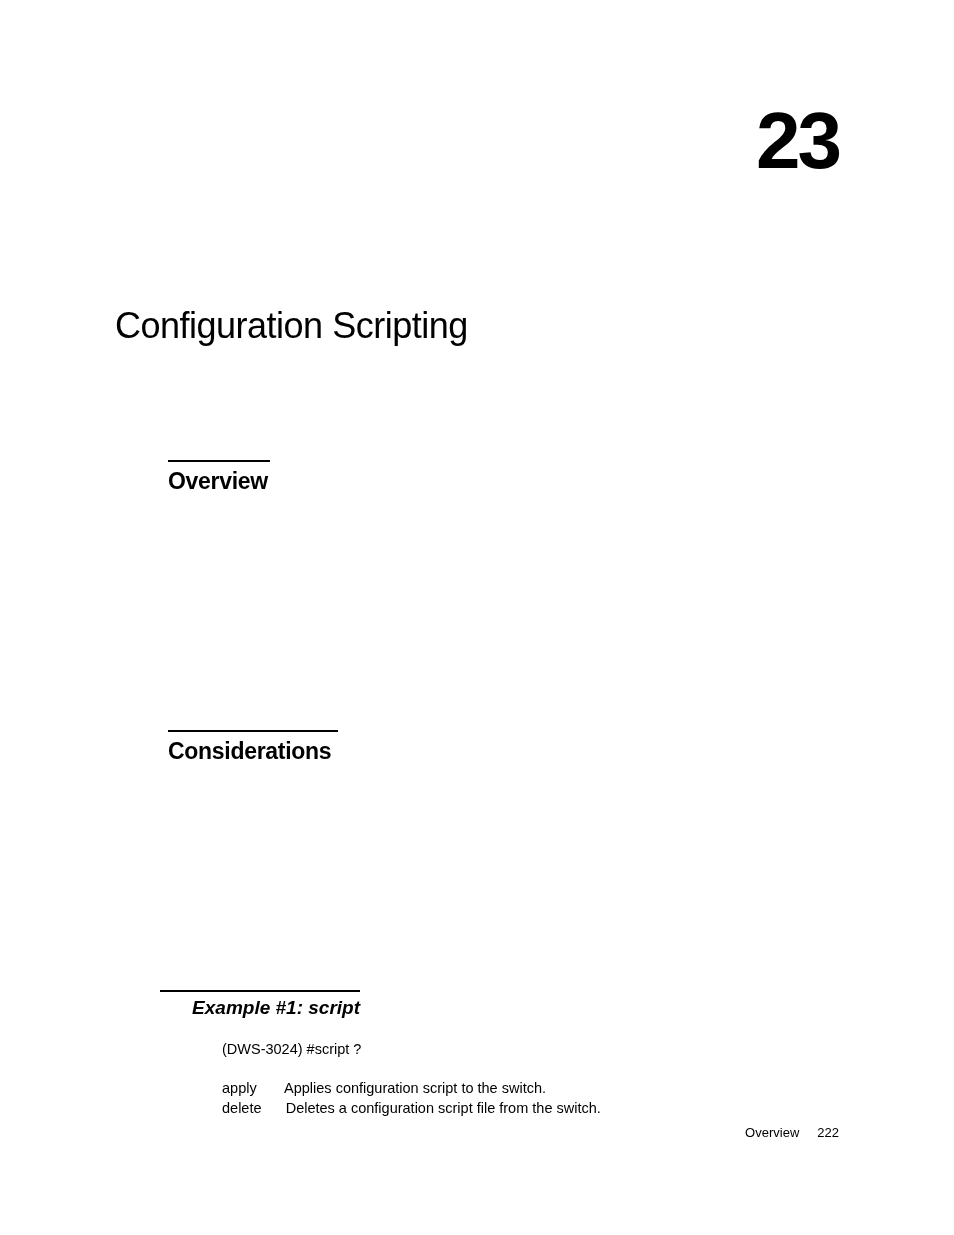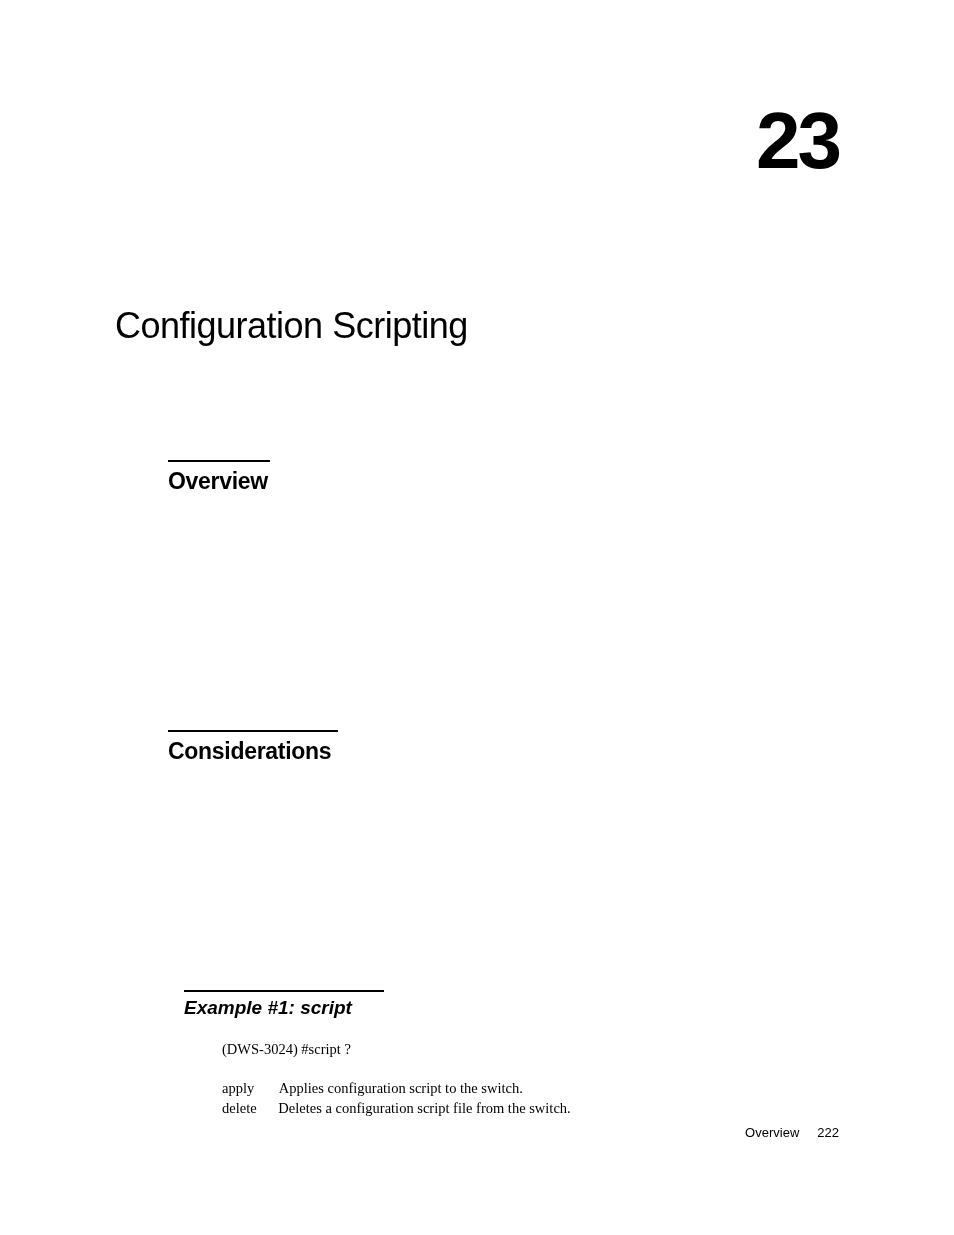--- a/index.html
+++ b/index.html
@@ -64,38 +64,39 @@
   .cli-rule {
     width: 153px;
   }
   .section-title {
     font-size: 23px;
     font-weight: 900;
     letter-spacing: -0.3px;
   }
   .subsection {
     position: absolute;
-    left: 184px;
+    left: 160px;
     top: 990px;
+    text-align: right;
   }
   .subsection-rule {
     border-top: 2px solid #000;
     width: 200px;
     margin-bottom: 5px;
   }
   .subsection-title {
     font-size: 19px;
     font-weight: 700;
     font-style: italic;
   }
   .code-block {
     position: absolute;
     left: 222px;
     top: 1040px;
-    font-family: Liberation Serif, serif;
+    font-family: Liberation Sans, sans-serif;
     font-size: 14.5px;
     line-height: 1.35;
     white-space: pre;
   }
   .footer {
     position: absolute;
     bottom: 95px;
     right: 115px;
     font-size: 13px;
   }

